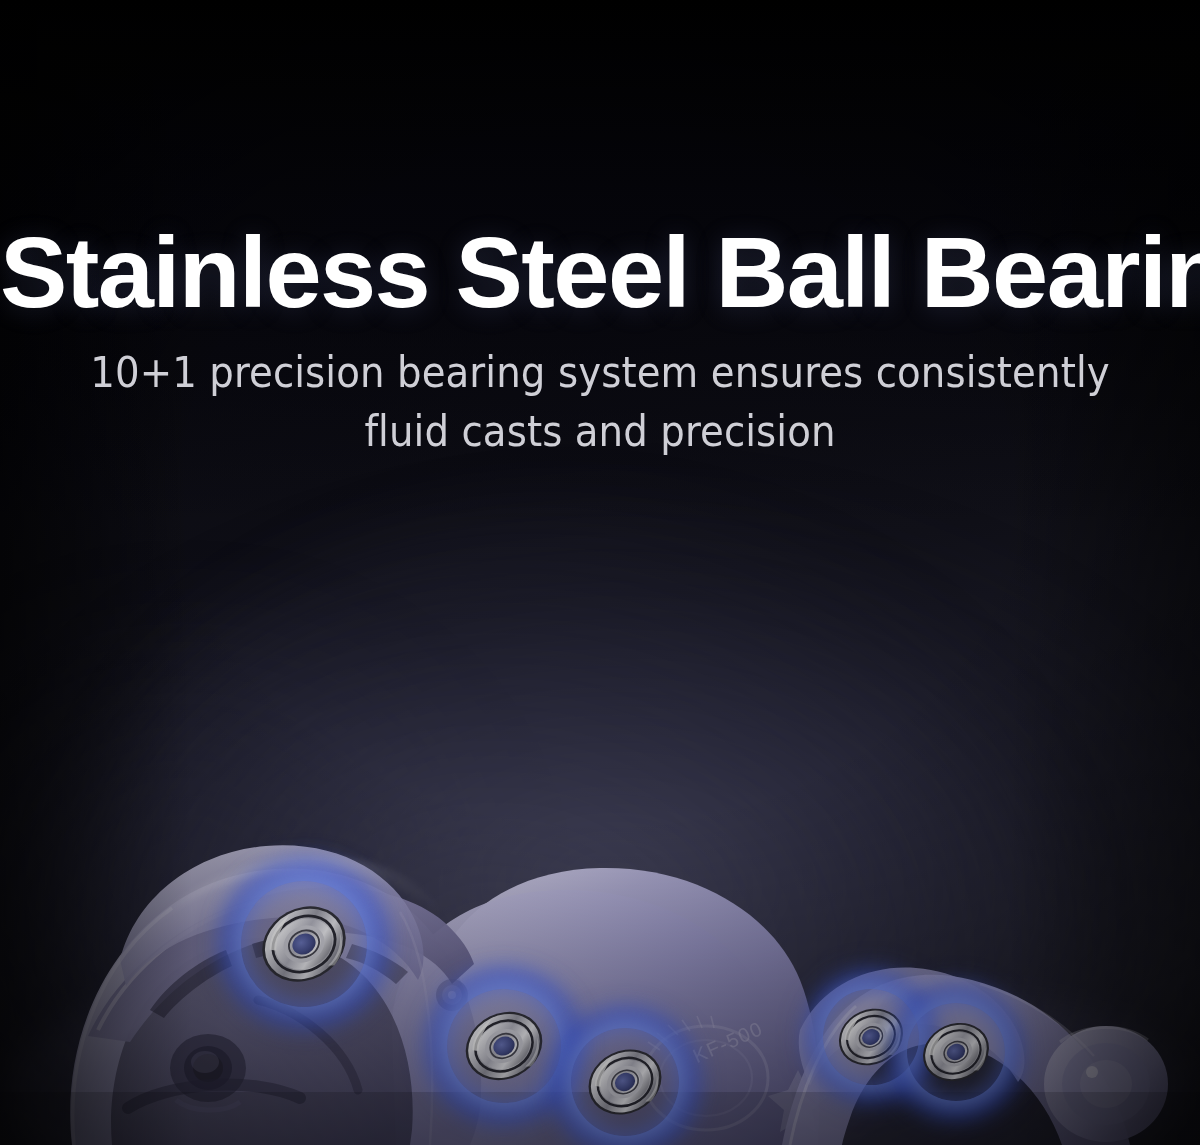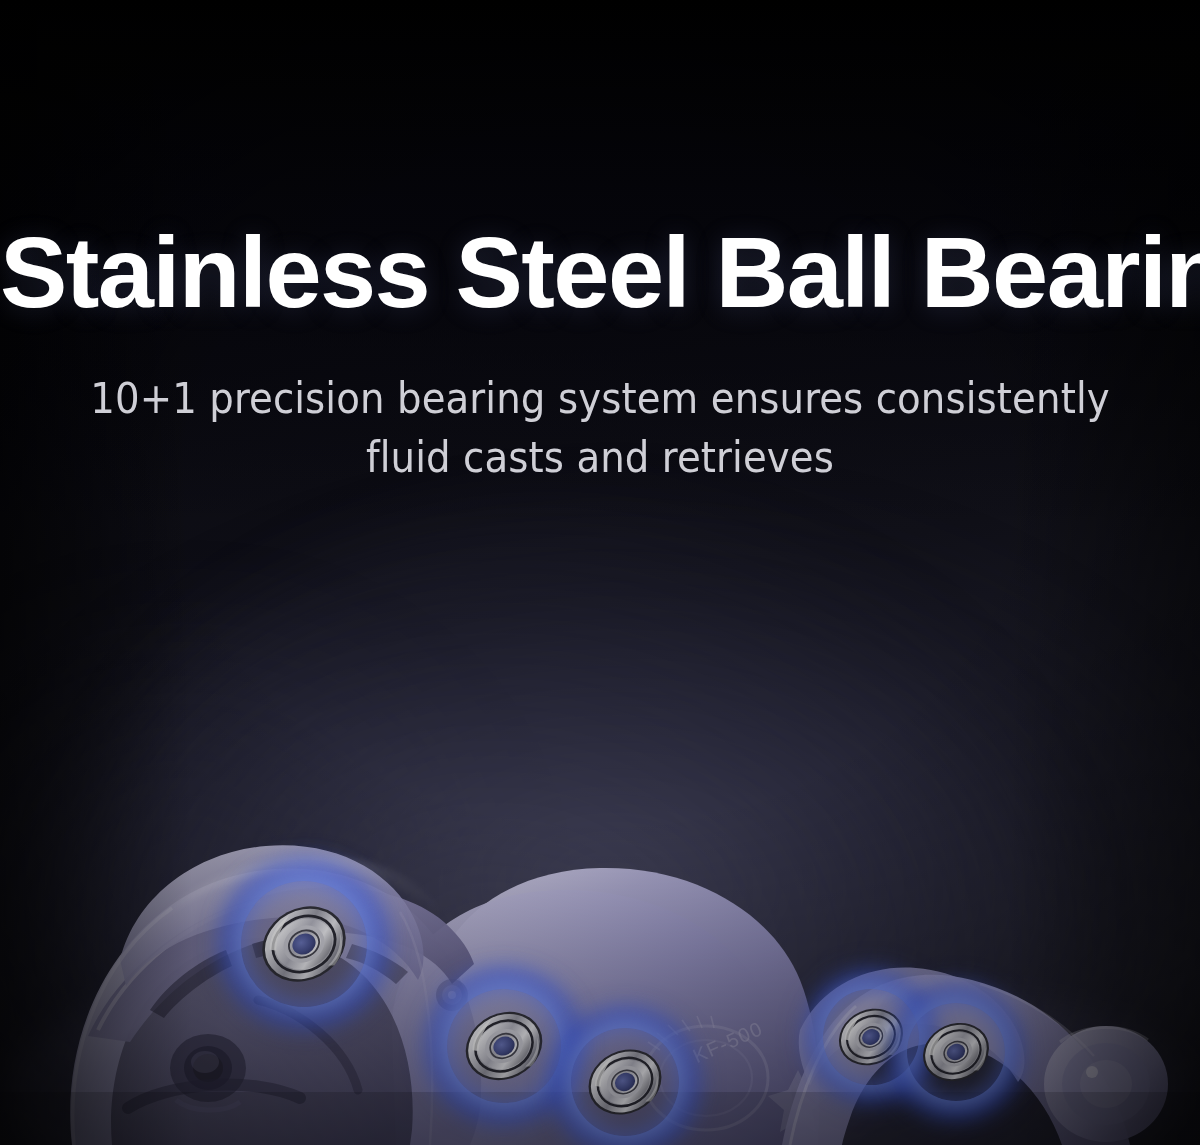--- a/index.html
+++ b/index.html
@@ -77,21 +77,21 @@
     font-family:"Liberation Sans", sans-serif;
     font-weight:bold;
     font-size:101px;
     line-height:1.0;
     letter-spacing:-1.6px;
     color:#ffffff;
     text-shadow:0 2px 26px rgba(120,130,190,0.22);
     white-space:nowrap;
   }
   .subhead{
-    margin-top:46px;
+    margin-top:20px;
     font-family:"DejaVu Sans Condensed","Liberation Sans", sans-serif;
     font-weight:300;
     font-size:43px;
     line-height:1.38;
     letter-spacing:0.1px;
     color:#cfcfd6;
     padding:0 28px;
   }
   .subhead .line{ display:block; }
 
@@ -530,17 +530,17 @@
         </svg>
       </div>
     </div>
 
   <div class="bg-vignette" style="z-index:36;"></div>
 
   <div class="text-block">
     <h1 class="headline">Stainless Steel Ball Bearings</h1>
     <p class="subhead">
       <span class="line">10+1 precision bearing system ensures consistently</span>
-      <span class="line">fluid casts and retrieves</span>
+      <span class="line">fluid casts and precision</span>
     </p>
   </div>
 
 </div>
 
 </body></html>

